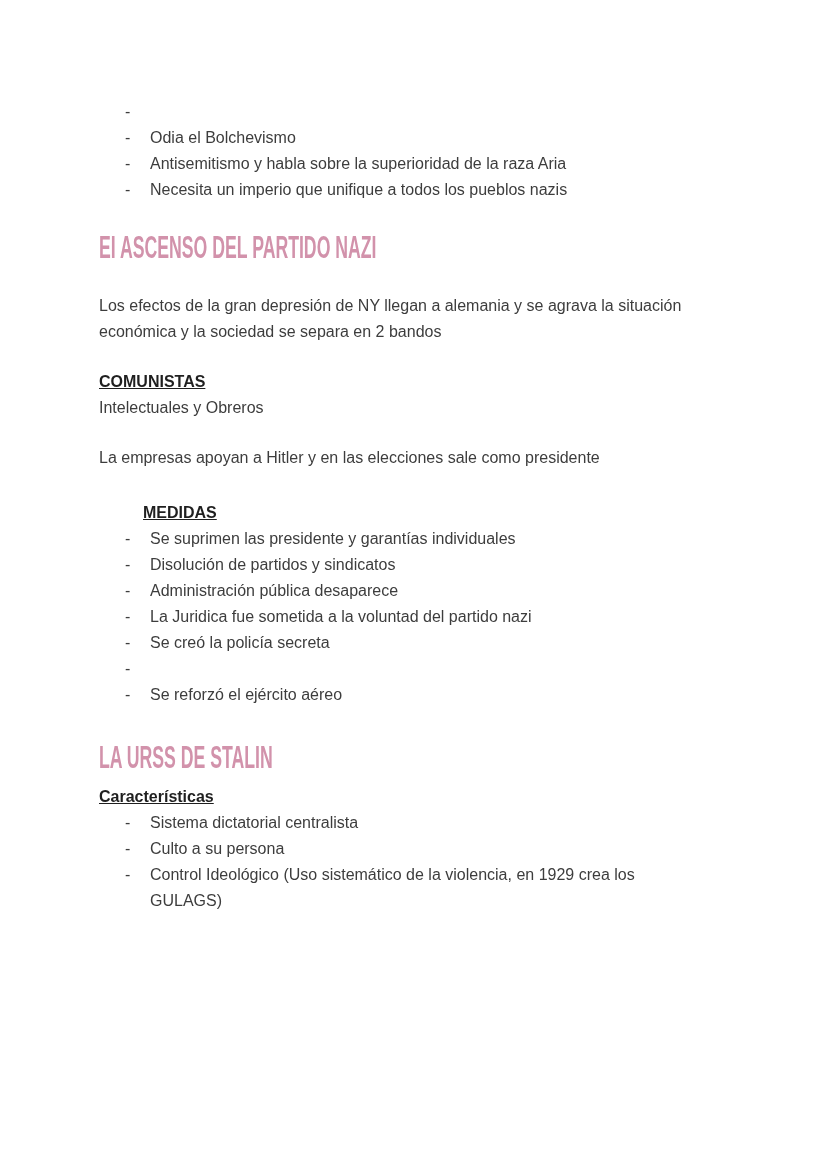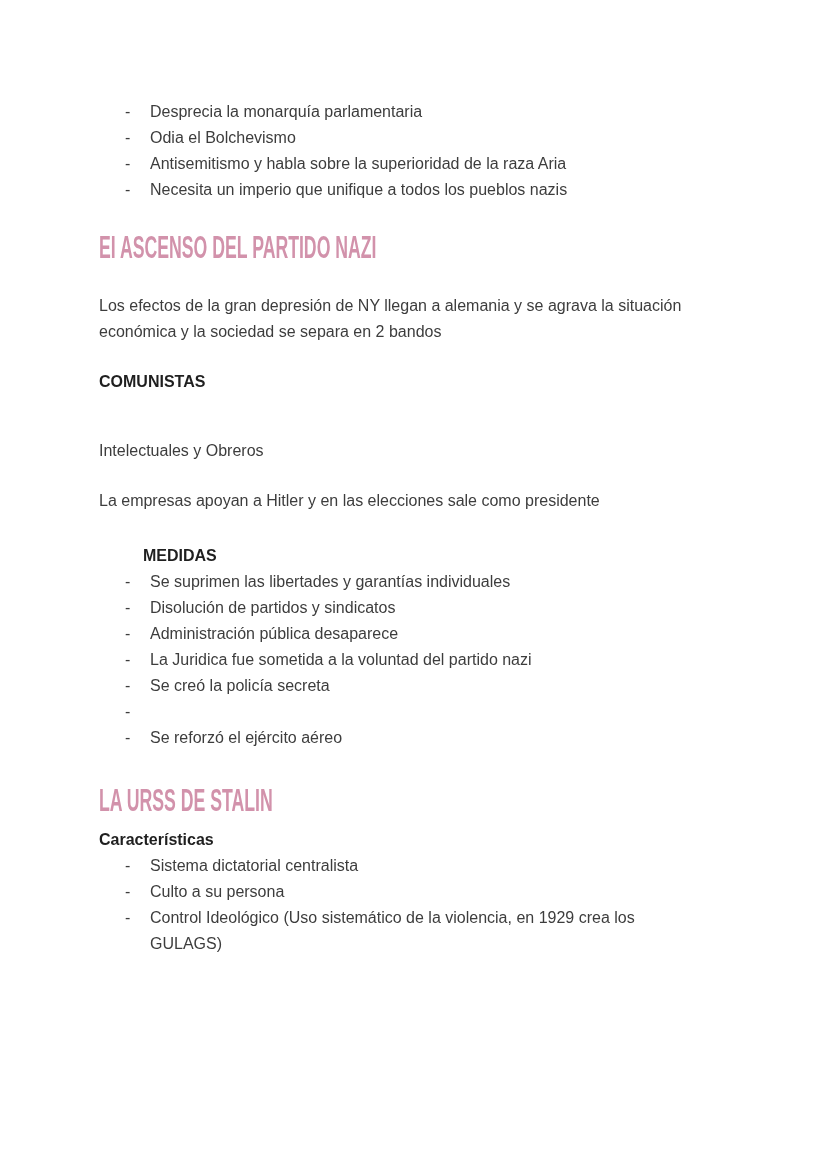--- a/index.html
+++ b/index.html
@@ -31,37 +31,36 @@
     font-weight: 700;
     font-size: 31px;
     line-height: 34px;
     letter-spacing: 0px;
     white-space: nowrap;
     transform: scaleX(0.57);
     transform-origin: 0 50%;
   }
   .title-ascenso { margin-top: 28px; }
   .title-urss { margin-top: 33px; }
-  .para { max-width: 634px; margin-top: 43px; }
+  .para { max-width: 634px; }
   .para-intro { margin-top: 28px; }
-  .subhead { font-weight: 700; color: var(--heading-text); }
+  .subhead { font-weight: 700; color: var(--heading-text); text-decoration: underline; }
   .group { margin-top: 24px; }
   .note { margin-top: 24px; }
   .medidas-head { margin-top: 29px; margin-left: 44px; }
   .caracteristicas-head { margin-top: 9px; }
 </style>
 </head>
 <body>
 
 <div class="page">
 
   <ul class="blist">
     <li class="li">
       <span class="dash">-</span>
-      <span class="li-text">Desprecia la monarquía parlamentaria</span>
     </li>
     <li class="li">
       <span class="dash">-</span>
       <span class="li-text">Odia el Bolchevismo</span>
     </li>
     <li class="li">
       <span class="dash">-</span>
       <span class="li-text">Antisemitismo y habla sobre la superioridad de la raza Aria</span>
     </li>
     <li class="li">
@@ -82,21 +81,21 @@
   <div class="group">
   </div>
 
   <p class="para note">La empresas apoyan a Hitler y en las elecciones sale como presidente</p>
 
   <div class="subhead medidas-head">MEDIDAS</div>
 
   <ul class="blist">
     <li class="li">
       <span class="dash">-</span>
-      <span class="li-text">Se suprimen las libertades y garantías individuales</span>
+      <span class="li-text">Se suprimen las presidente y garantías individuales</span>
     </li>
     <li class="li">
       <span class="dash">-</span>
       <span class="li-text">Disolución de partidos y sindicatos</span>
     </li>
     <li class="li">
       <span class="dash">-</span>
       <span class="li-text">Administración pública desaparece</span>
     </li>
     <li class="li">

